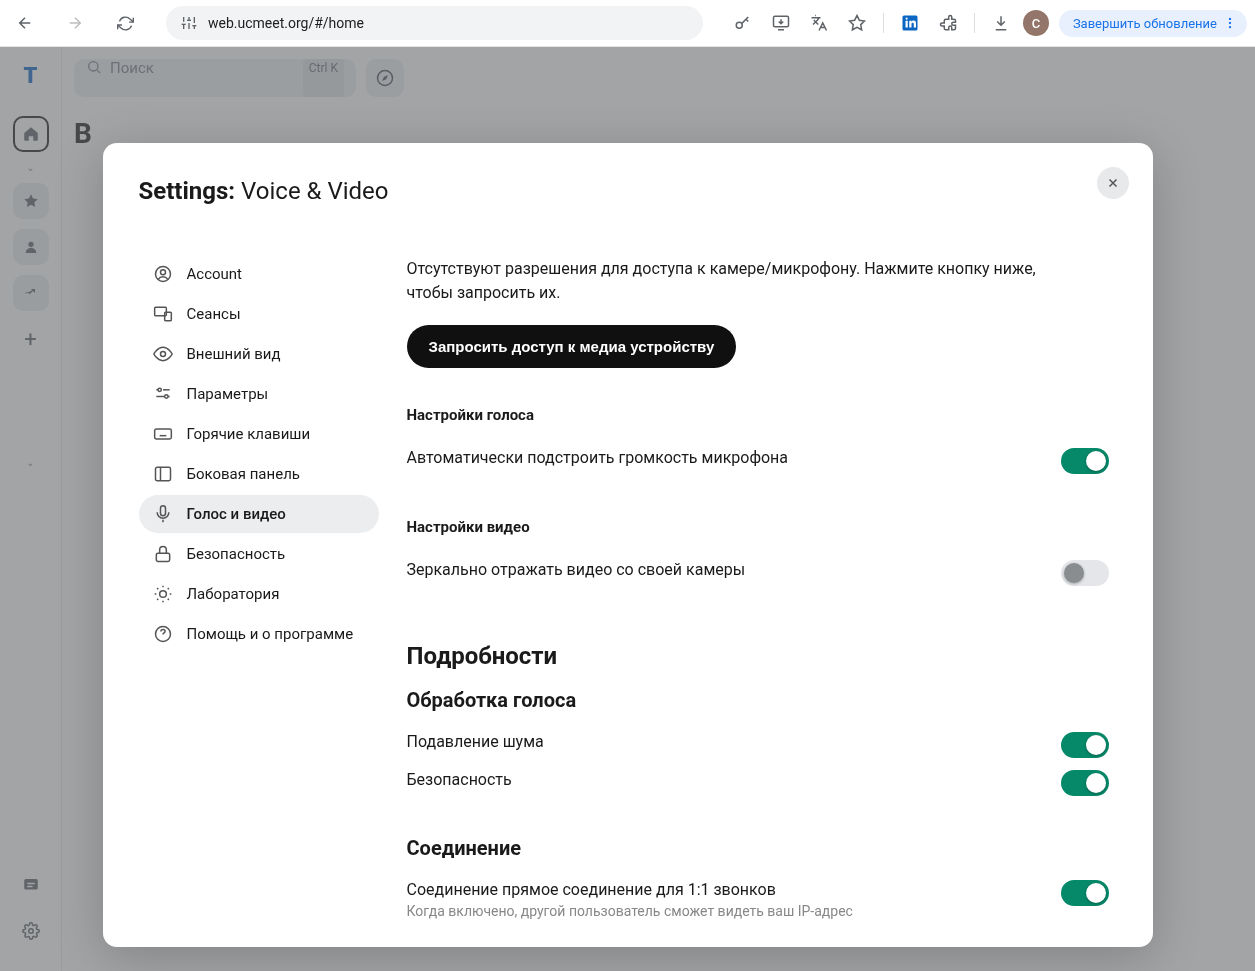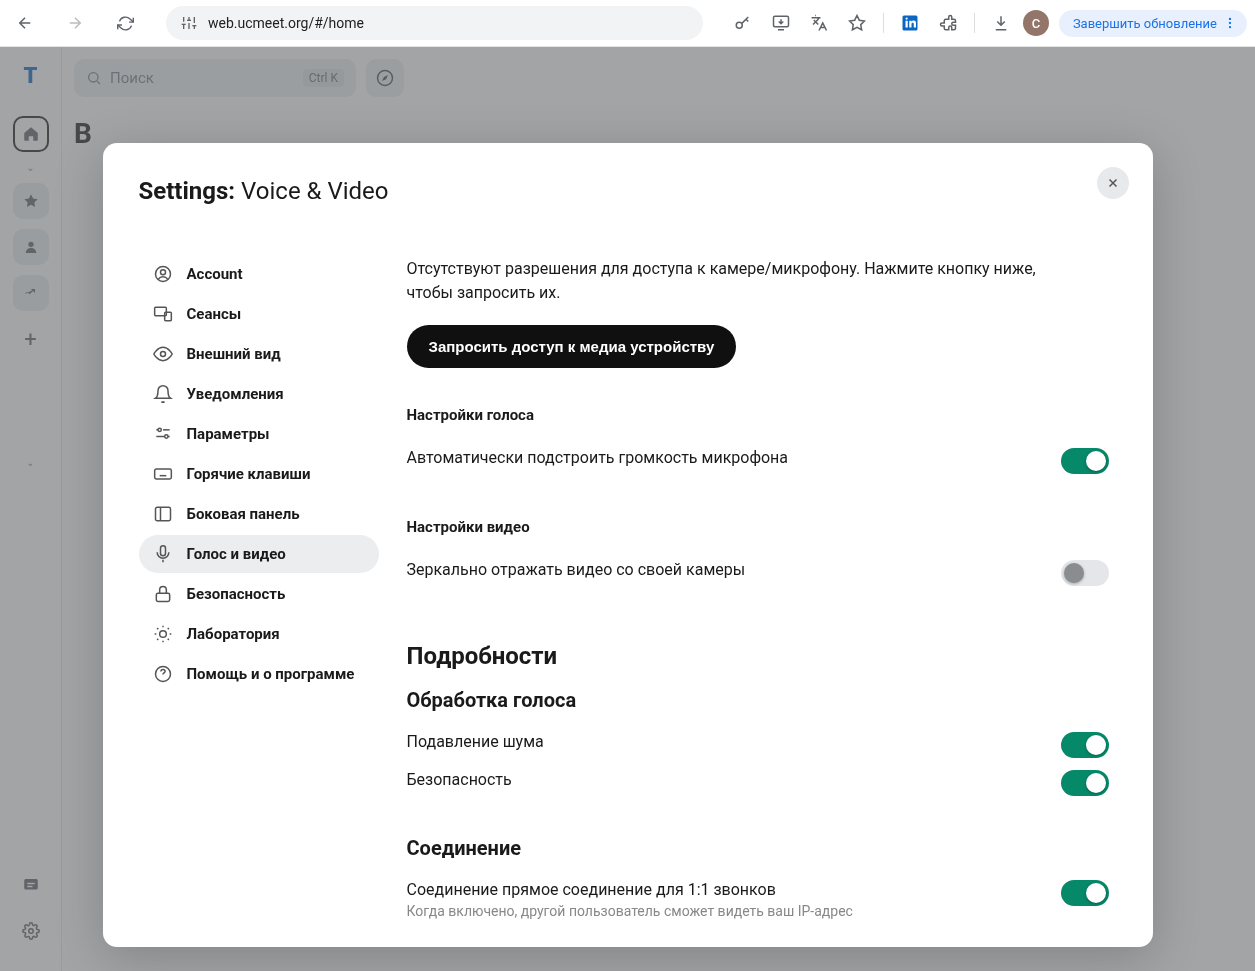--- a/index.html
+++ b/index.html
@@ -108,21 +108,20 @@
     .search-row {
       display:flex;
       gap:10px;
       align-items:center;
     }
     .search-box {
       background:#edeff1;
       border-radius:10px;
       height:38px;
       display:flex;
-      align-items:center;
       padding:0 12px;
       color:#7a7f84;
       font-size:15px;
       width:282px;
       gap:8px;
     }
     .search-shortcut {
       background:#e0e3e6;
       color:#6a6f74;
       font-size:12px;
@@ -190,21 +189,21 @@
       gap:14px;
       padding:9px 14px;
       border-radius:22px;
       color:#1a1a1a;
       font-size:15px;
       cursor:pointer;
       margin-bottom:2px;
     }
     .nav-item.active { background:#ebedef; font-weight:500;}
     .nav-icon { width:20px; height:20px; display:flex; align-items:center; justify-content:center; color:#555; flex-shrink:0;}
-    .nav-item .lbl { line-height:1.25;font-weight:bold; }
+    .nav-item .lbl { line-height:1.25; }
     .settings-content {
       flex:1;
       padding: 24px 8px 8px 28px;
       overflow-y:auto;
       color:#1a1a1a;
     }
     .perm-text { font-size:16px; line-height:1.5; color:#1a1a1a; max-width:640px;}
     .req-btn {
       margin-top:20px;
       background:#101010;
@@ -437,28 +436,20 @@
               <svg width="20" height="20" viewBox="0 0 24 24" fill="none" stroke="currentColor" stroke-width="1.8">
                 <path d="M1 12s4-8 11-8 11 8 11 8-4 8-11 8-11-8-11-8z"></path>
                 <circle cx="12" cy="12" r="3"></circle>
               </svg>
             </span>
           <span class="lbl">Внешний вид</span>
         </div>
         <div class="nav-item">
           <span class="nav-icon">
               <svg width="20" height="20" viewBox="0 0 24 24" fill="none" stroke="currentColor" stroke-width="1.8">
-                <path d="M18 8a6 6 0 00-12 0c0 7-3 9-3 9h18s-3-2-3-9M13.73 21a2 2 0 01-3.46 0"></path>
-              </svg>
-            </span>
-          <span class="lbl">Уведомления</span>
-        </div>
-        <div class="nav-item">
-          <span class="nav-icon">
-              <svg width="20" height="20" viewBox="0 0 24 24" fill="none" stroke="currentColor" stroke-width="1.8">
                 <circle cx="8" cy="7" r="2"></circle>
                 <line x1="12" y1="7" x2="20" y2="7"></line>
                 <line x1="4" y1="7" x2="6" y2="7"></line>
                 <circle cx="16" cy="15" r="2"></circle>
                 <line x1="4" y1="15" x2="14" y2="15"></line>
                 <line x1="18" y1="15" x2="20" y2="15"></line>
               </svg>
             </span>
           <span class="lbl">Параметры</span>
         </div>

